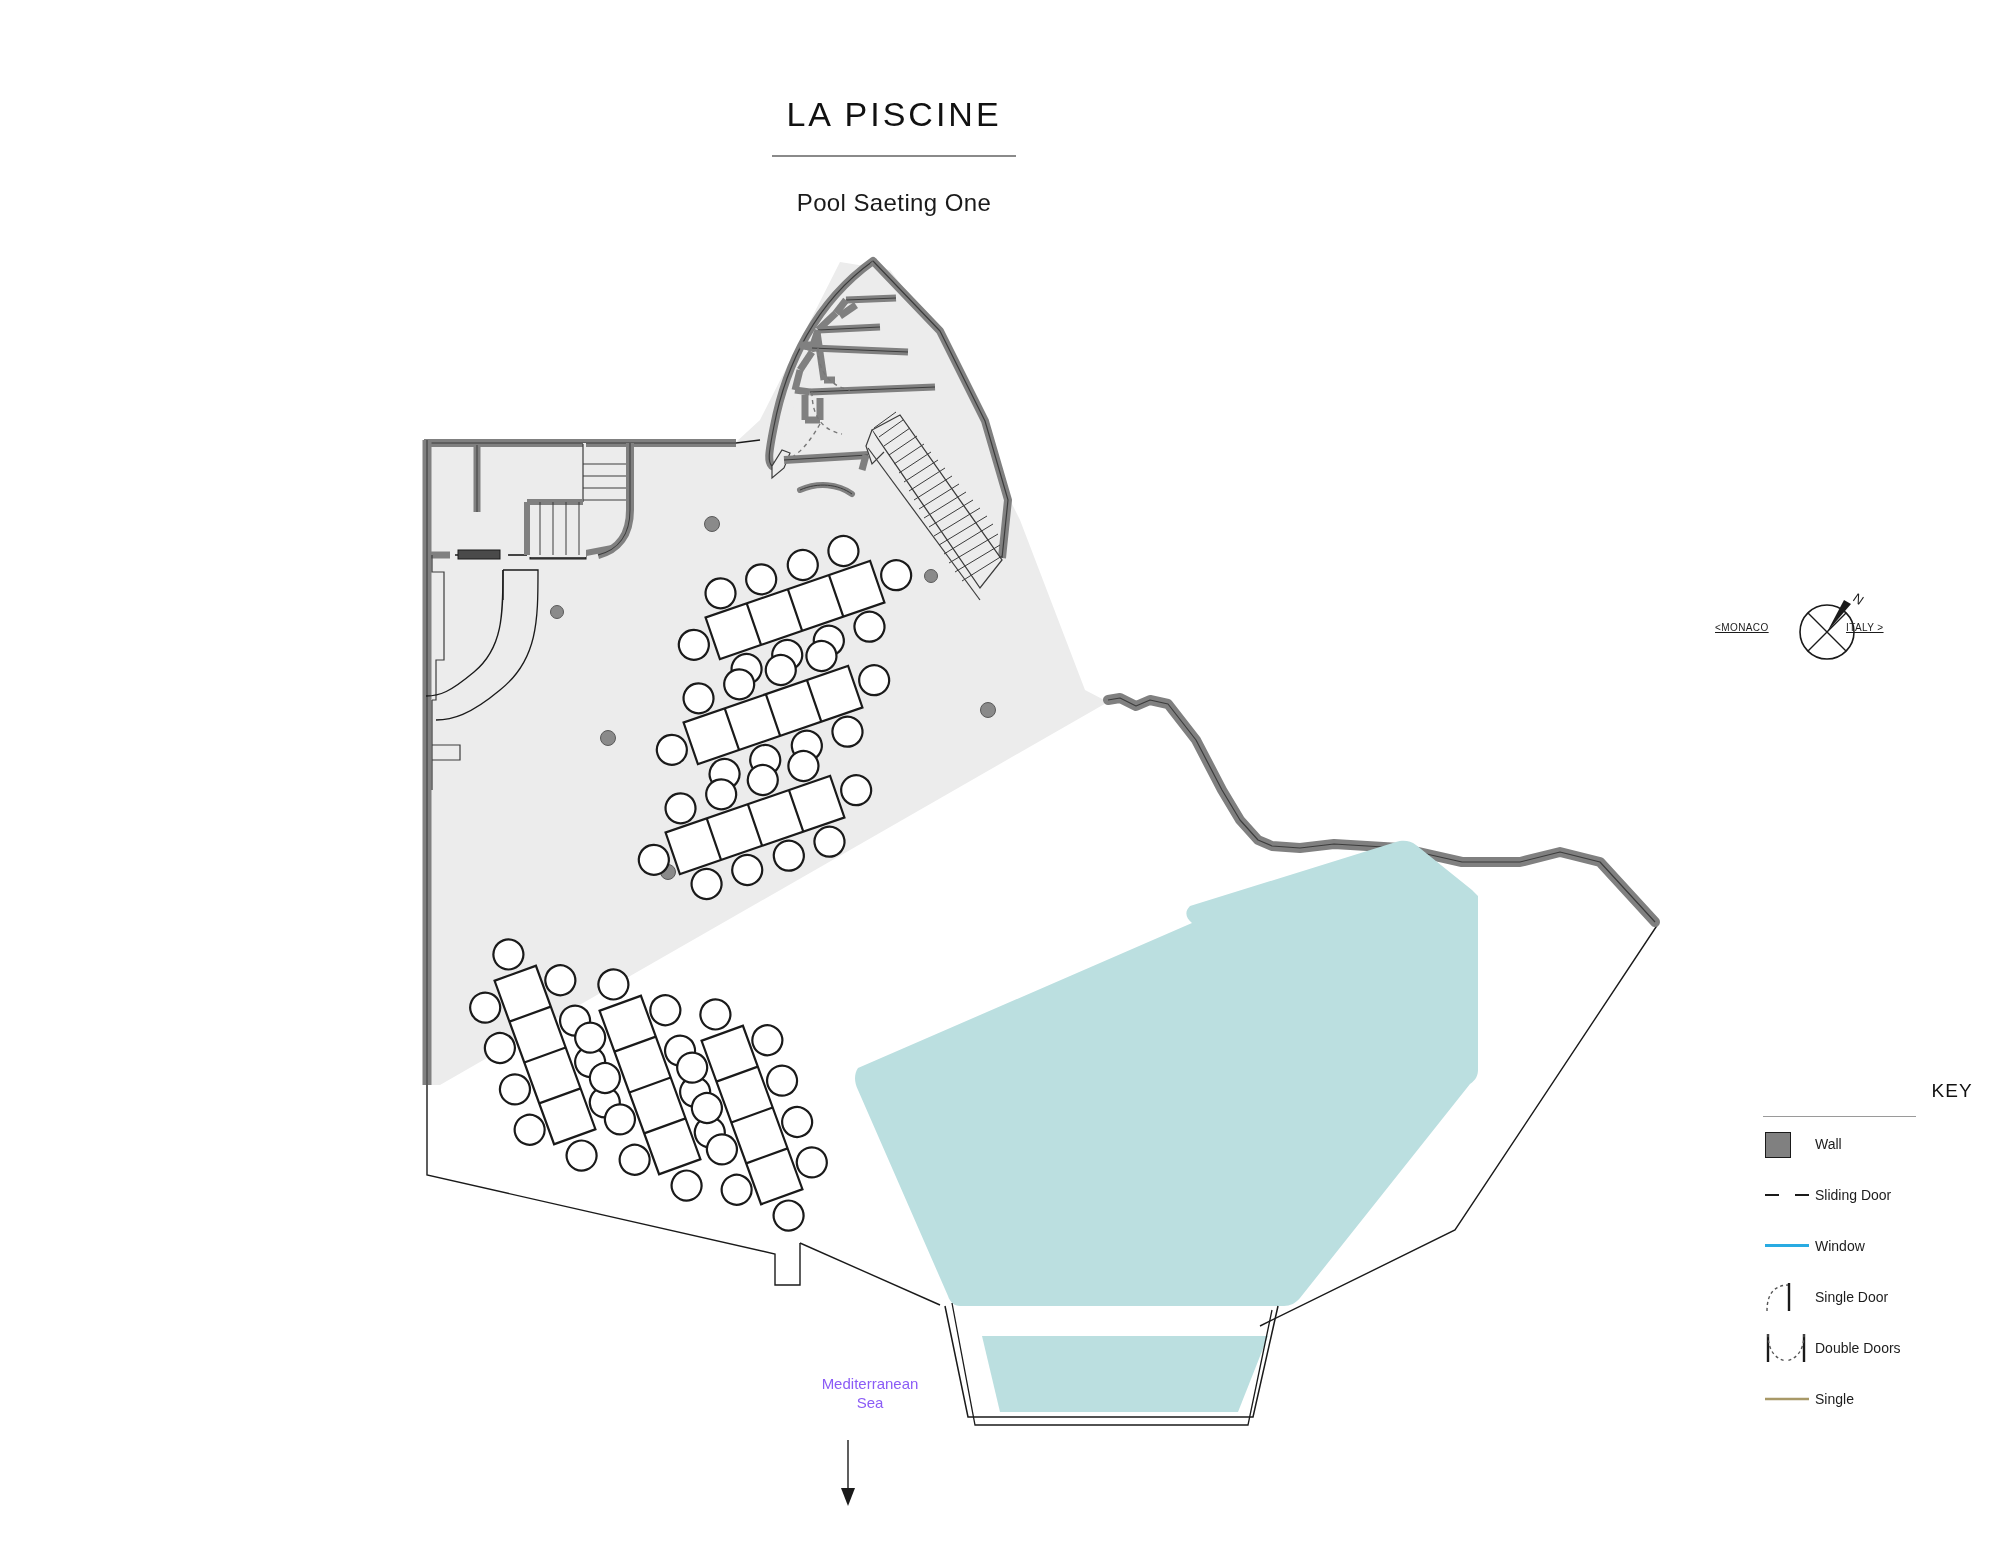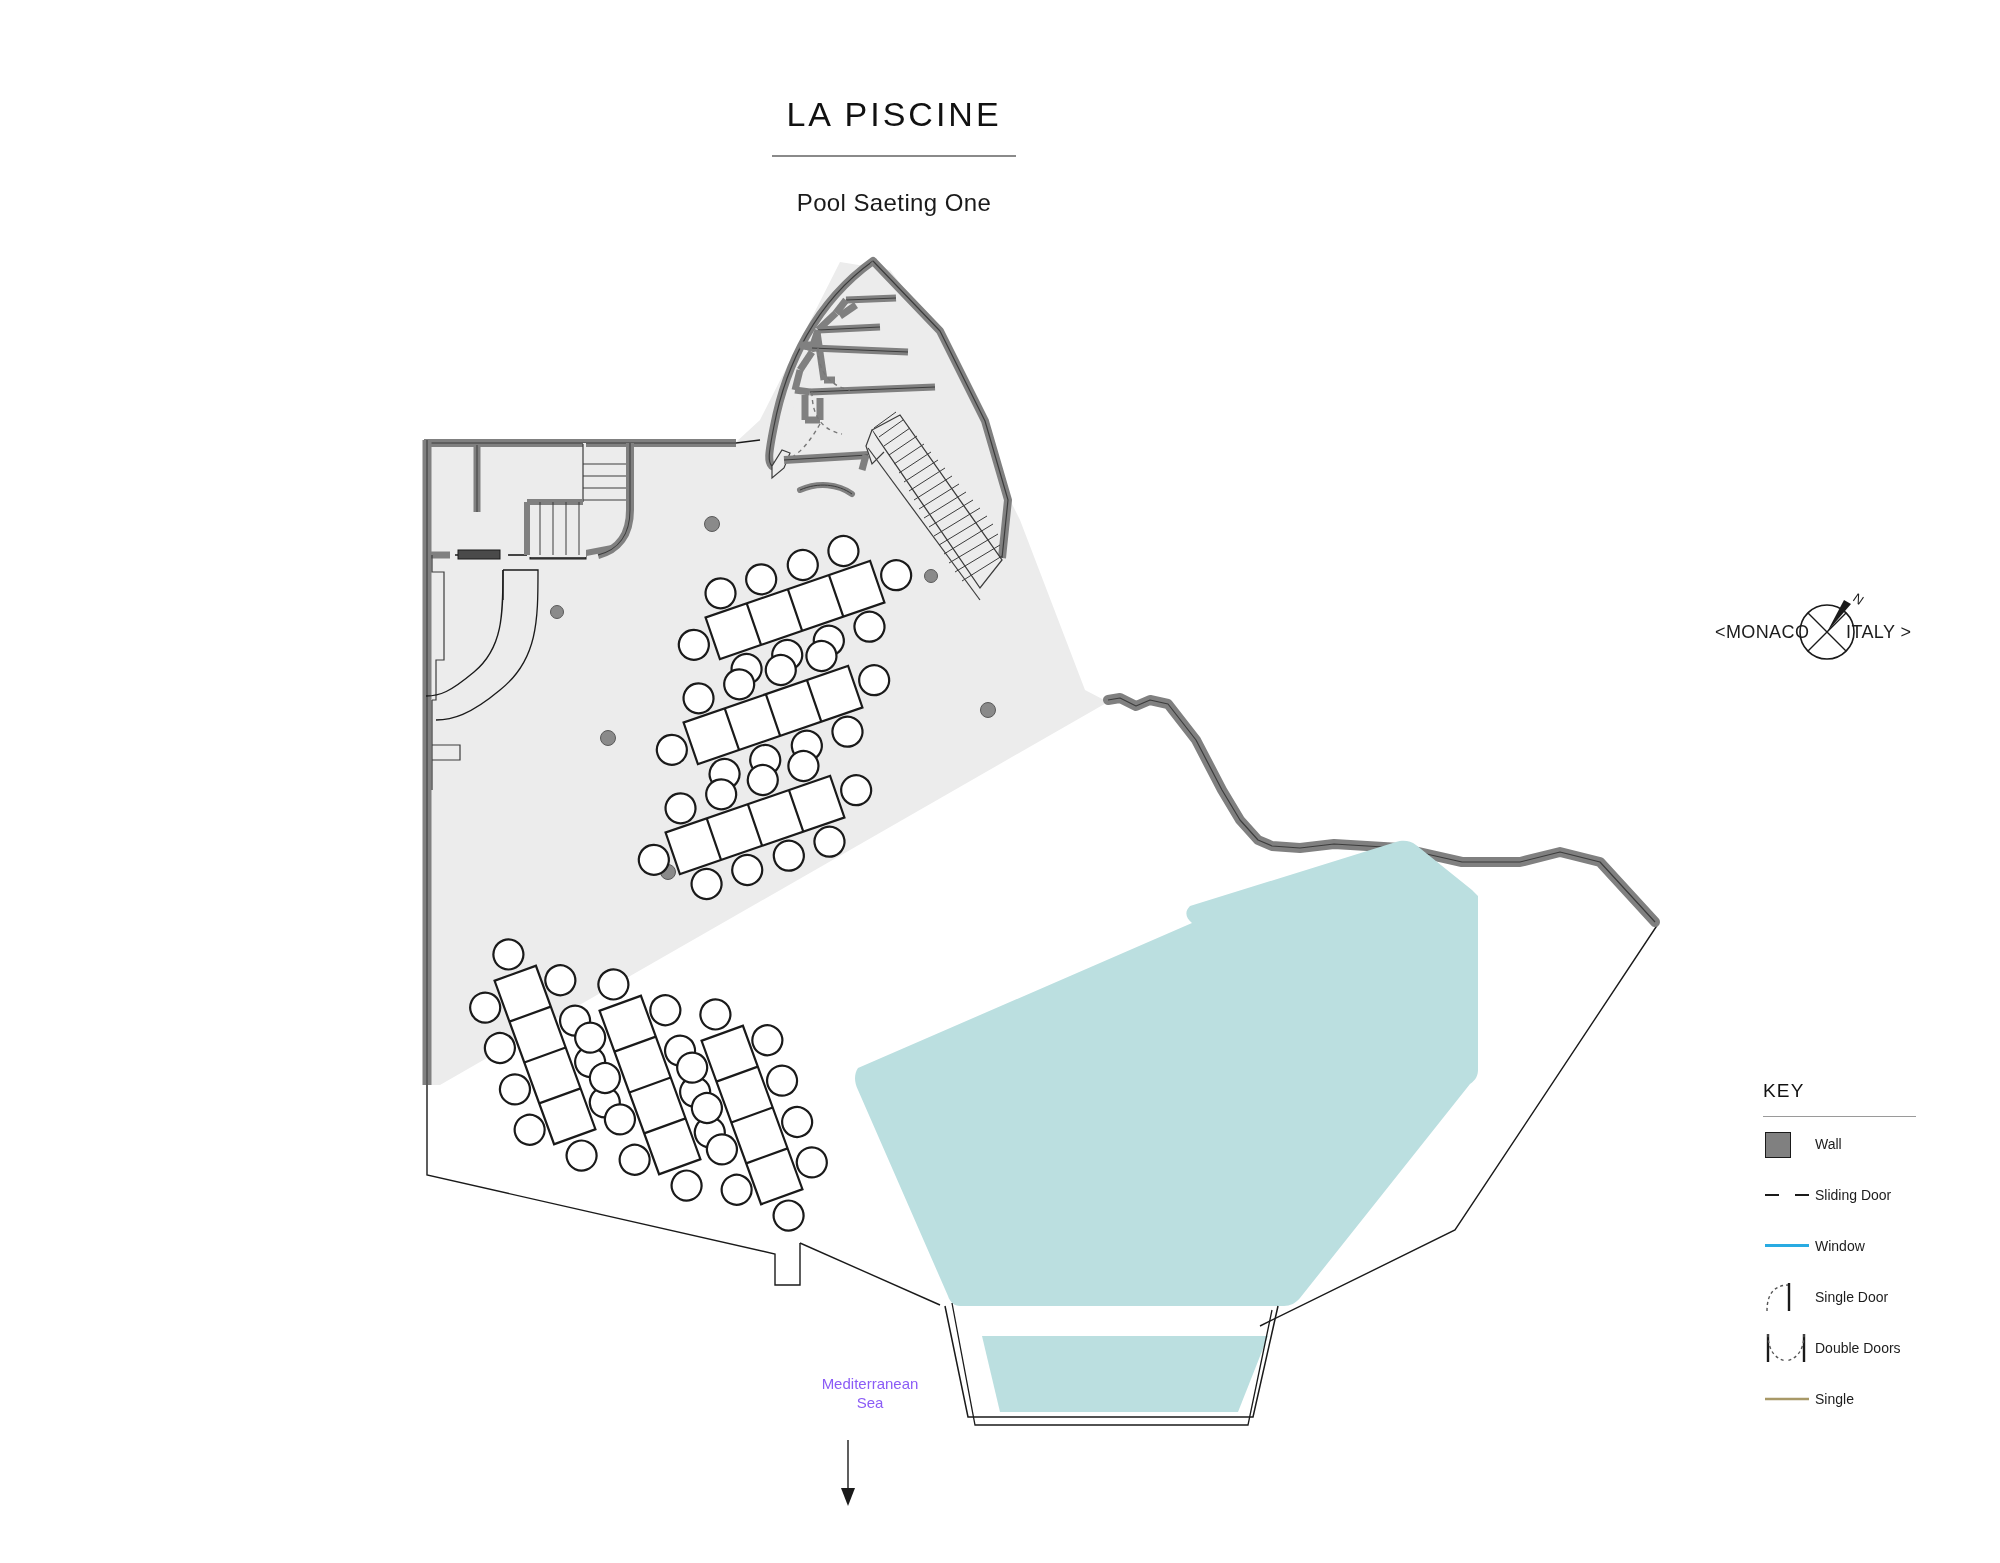--- a/index.html
+++ b/index.html
@@ -57,24 +57,25 @@
   #compass-block {
     position: absolute;
     left: 1715px;
     top: 598px;
     width: 200px;
     height: 70px;
   }
   .compass-side-label {
     position: absolute;
     top: 24px;
-    font-size: 18px;
+    font-size: 10px;
     letter-spacing: 0.4px;
     color: #1c1c1c;
     white-space: nowrap;
+    text-decoration: underline;
   }
   #compass-label-left  { left: 0px; }
   #compass-label-right { left: 131px; }
 
   
   #sea-block {
     position: absolute;
     left: 760px;
     top: 1375px;
     width: 220px;
@@ -91,20 +92,21 @@
   #key-panel {
     position: absolute;
     left: 1763px;
     top: 1080px;
     width: 210px;
   }
   #key-title {
     font-size: 19px;
     letter-spacing: 1.2px;
     color: #111111;
+    text-align: right;
   }
   #key-rule {
     margin-top: 14px;
     width: 153px;
     height: 1px;
     background: #9a9a9a;
   }
   .key-row {
     display: flex;
     align-items: center;

